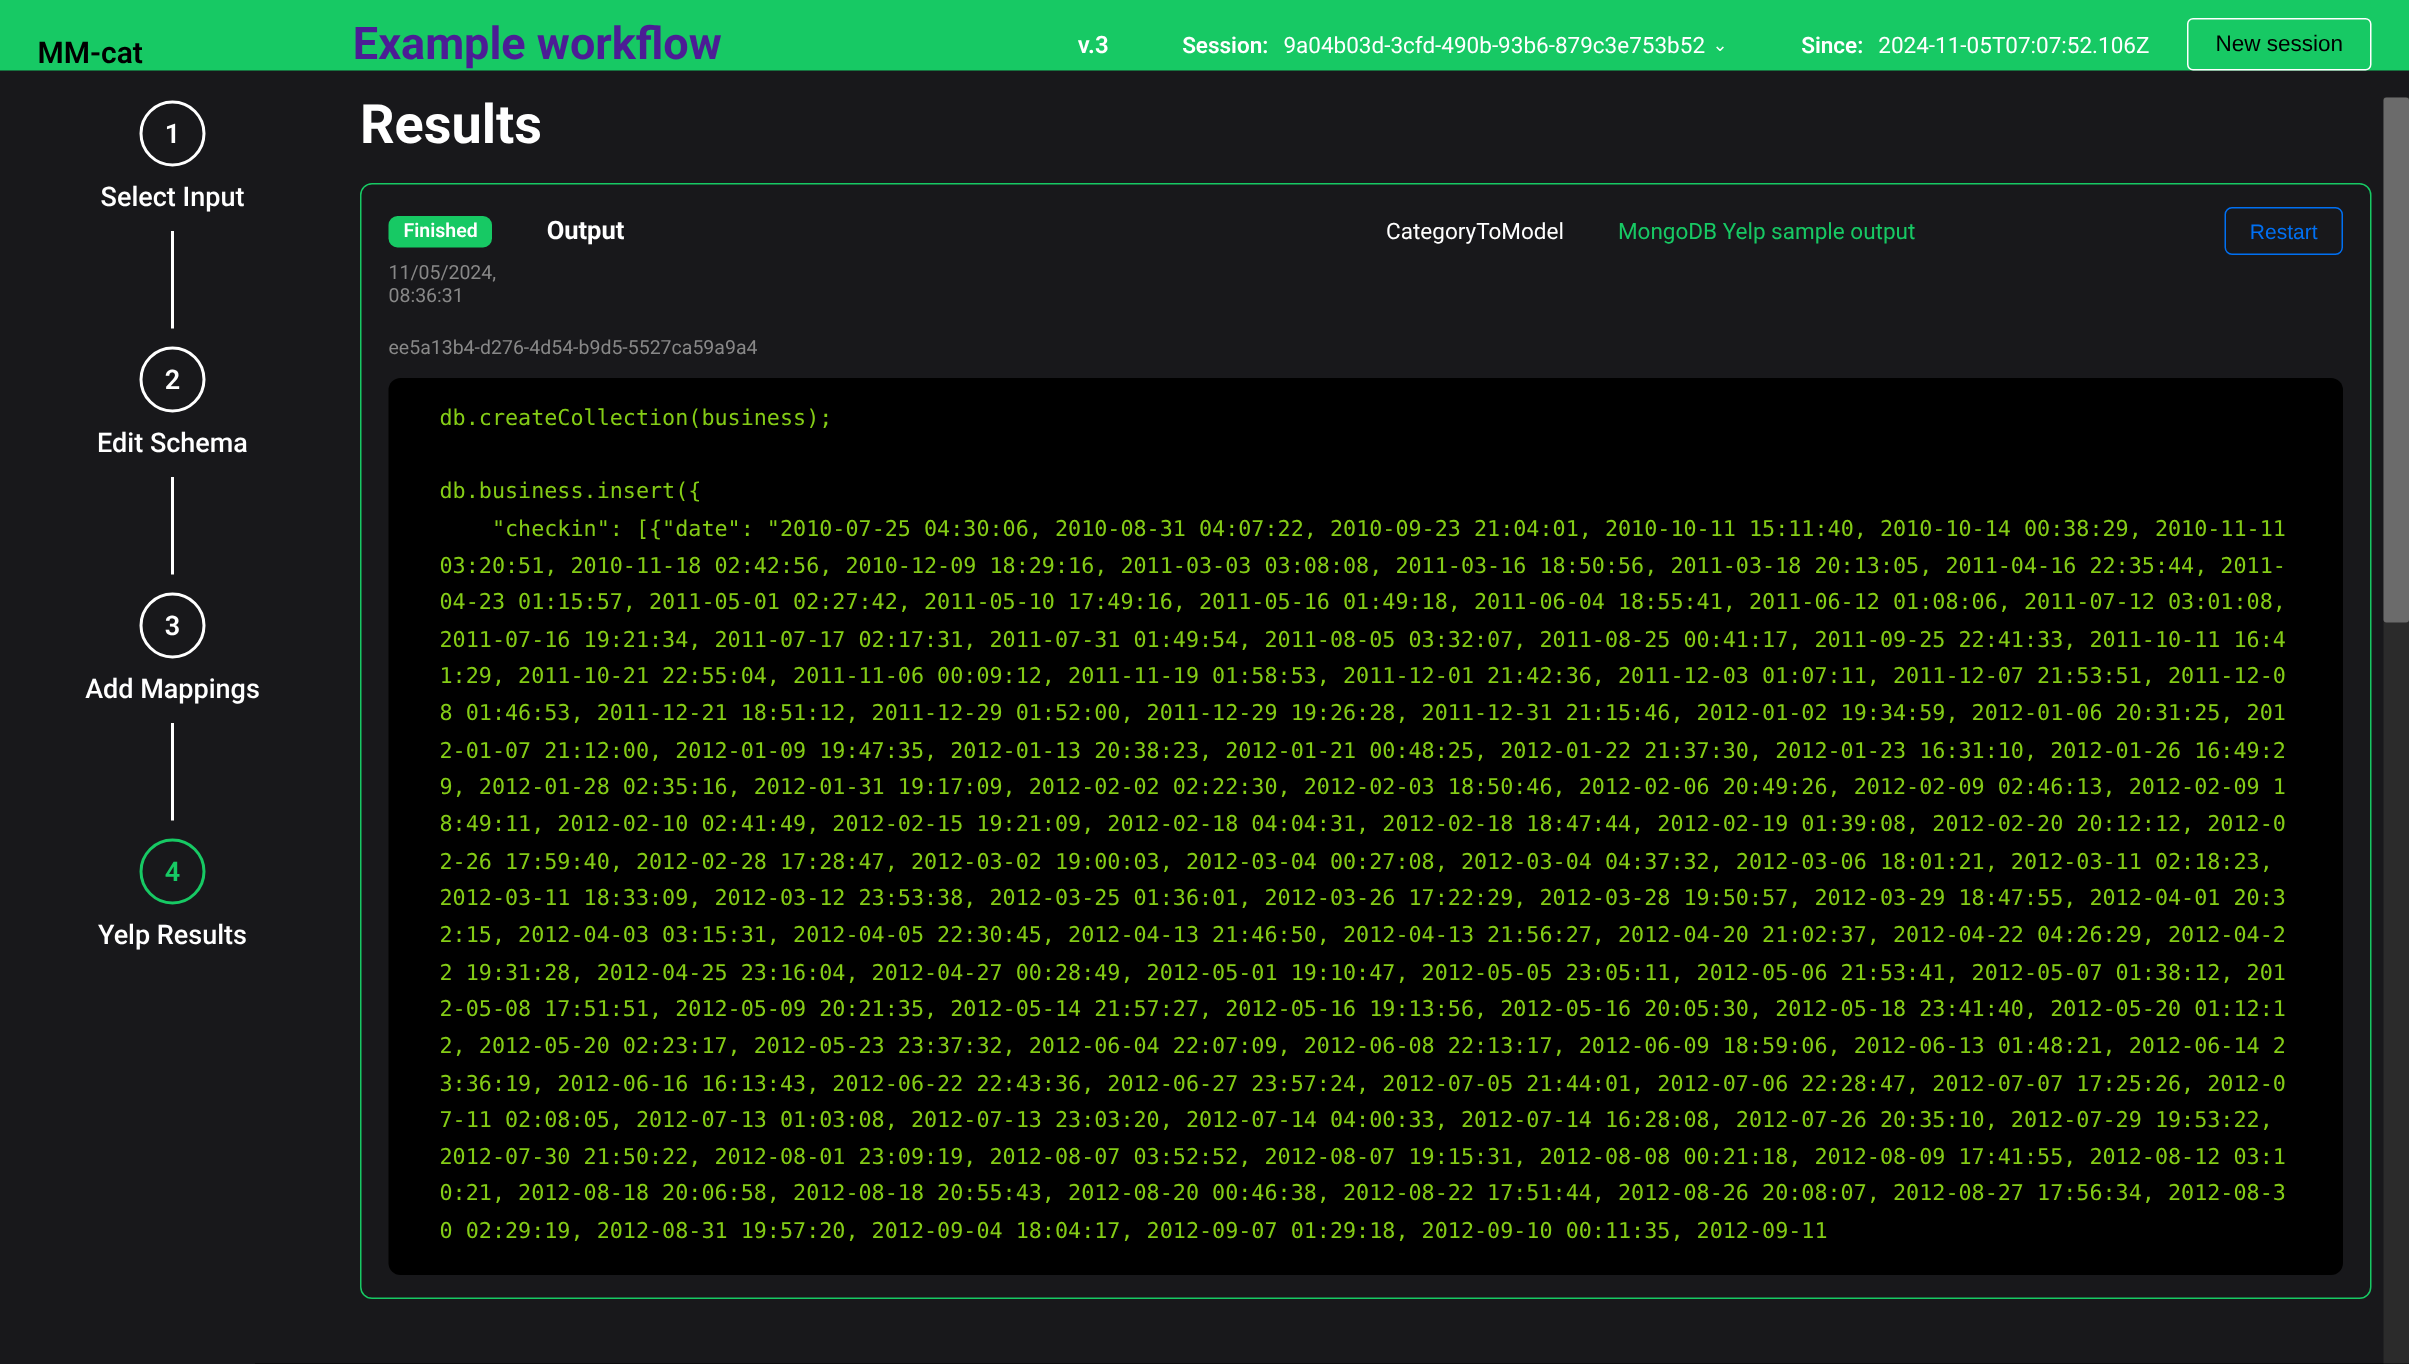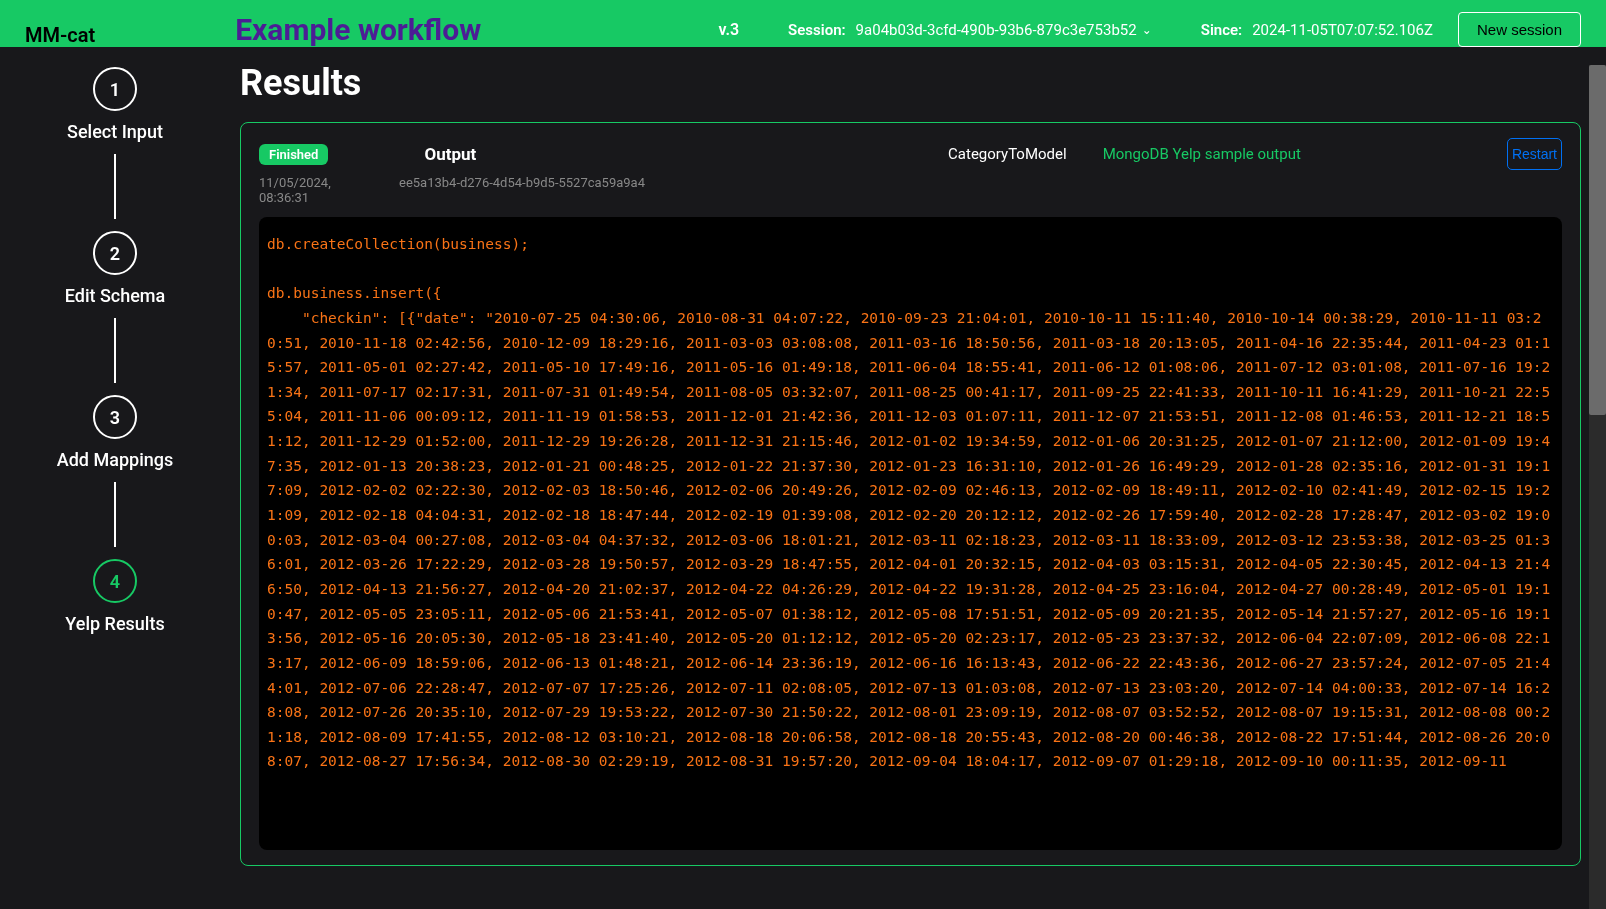--- a/index.html
+++ b/index.html
@@ -168,21 +168,20 @@
       color: #fff;
       padding: 3px 10px;
       border-radius: 6px;
       font-size: 13px;
       font-weight: 600;
     }
 
     .output-label {
       font-size: 17px;
       font-weight: 700;
-      margin-left: 60px;
     }
 
     .spacer {
       flex: 1;
     }
 
     .category-label {
       font-size: 15px;
       color: #fff;
     }
@@ -190,51 +189,52 @@
     .output-link {
       font-size: 15px;
       color: #17c964;
       margin-right: 170px;
     }
 
     .restart-btn {
       border: 1.5px solid #0070f3;
       background: transparent;
       color: #0070f3;
-      padding: 7px 4px;
+      padding: 7px 16px;
       border-radius: 5px;
       font-size: 14px;
       font-weight: 500;
       cursor: pointer;
     }
 
     .panel-subheader {
       display: flex;
       gap: 20px;
       font-size: 13px;
       color: #888;
       margin-bottom: 12px;
+      flex-direction: column;
     }
 
     .sub-timestamp {
       width: 120px;
     }
 
     .code-block {
       background: #000;
       border-radius: 8px;
-      padding: 15px 8px;
+      padding: 15px 34px;
       font-family: 'Consolas', 'Monaco', monospace;
       font-size: 14.5px;
       line-height: 1.7;
       white-space: pre-wrap;
       word-break: break-all;
       overflow-y: auto;
       flex: 1;
-      color: #f97316;
+      color: #84cc16;
     }
 
     .scrollbar-track {
       position: absolute;
       right: 0;
       top: 65px;
       width: 17px;
       height: calc(100% - 65px);
       background: #2b2b2b;
     }

